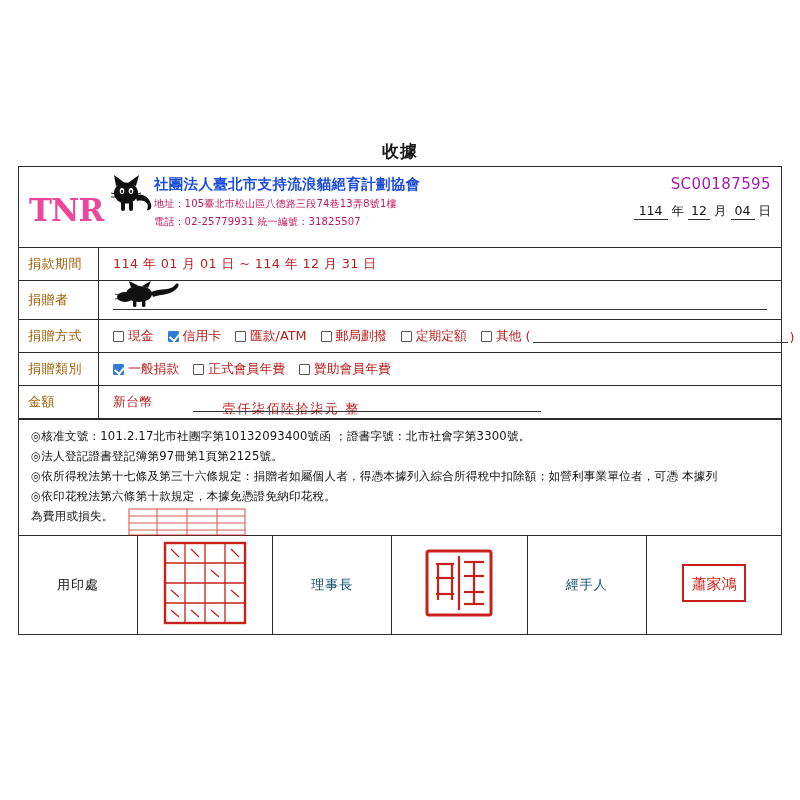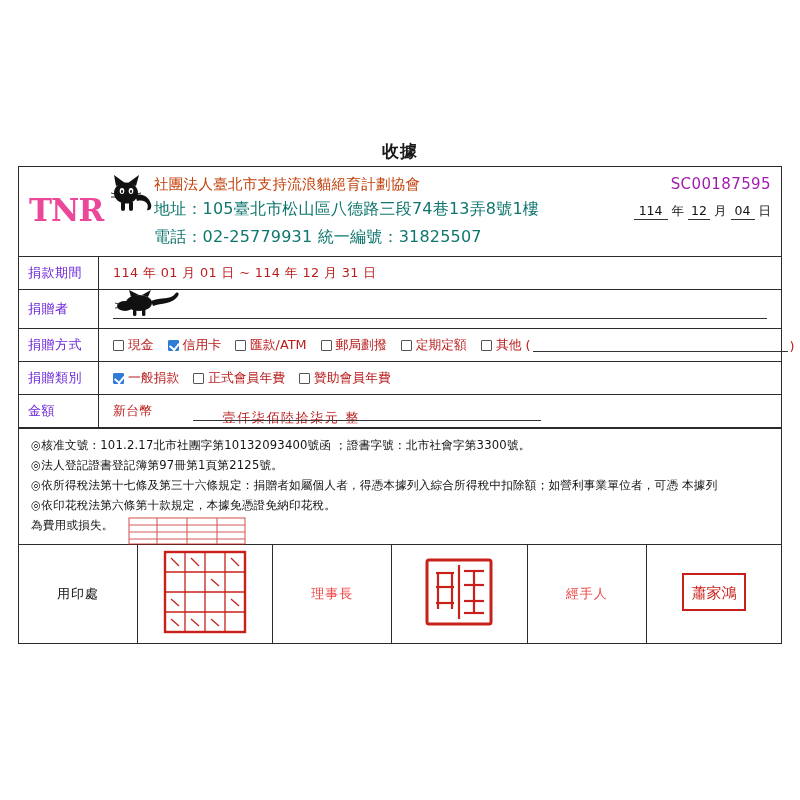--- a/index.html
+++ b/index.html
@@ -65,28 +65,28 @@
     width: 48px;
     height: 46px;
   }
   .org-cell {
     flex: 1 1 auto;
     padding: 7px 4px 5px 0;
     box-sizing: border-box;
   }
   .org-name {
     font-size: 14.5px;
-    font-weight: normal;
-    color: #c2410c;
+    font-weight: bold;
+    color: #1d4ed8;
     line-height: 1.45;
     letter-spacing: 0.3px;
   }
   .org-line {
-    font-size: 16px;
-    color: #0f766e;
+    font-size: 10px;
+    color: #be185d;
     line-height: 1.75;
     letter-spacing: 0.2px;
   }
   .meta-cell {
     width: 190px;
     flex: 0 0 190px;
     padding: 8px 10px 4px 0;
     box-sizing: border-box;
     text-align: right;
   }
@@ -118,21 +118,21 @@
     border-bottom: 1px solid #2b2b2b;
     min-height: 32px;
     align-items: stretch;
   }
   .row:last-child { border-bottom: none; }
   .lbl {
     width: 80px;
     flex: 0 0 80px;
     border-right: 1px solid #2b2b2b;
     font-size: 13px;
-    color: #6d28d9;
+    color: #a16207;
     display: flex;
     align-items: center;
     padding-left: 9px;
     box-sizing: border-box;
     letter-spacing: 0.5px;
   }
   .val {
     flex: 1 1 auto;
     display: flex;
     align-items: center;
@@ -271,21 +271,21 @@
   }
   .seal-box.last { border-right: none; }
   .seal-lbl2 {
     width: 118px;
     flex: 0 0 118px;
     border-right: 1px solid #2b2b2b;
     display: flex;
     align-items: center;
     justify-content: center;
     font-size: 13px;
-    color: #ef4444;
+    color: #0c4a6e;
     letter-spacing: 1px;
   }
   .seal-img {
     position: absolute;
     left: 50%;
     top: 50%;
     transform: translate(-50%, -50%);
   }
 </style>
 </head>

